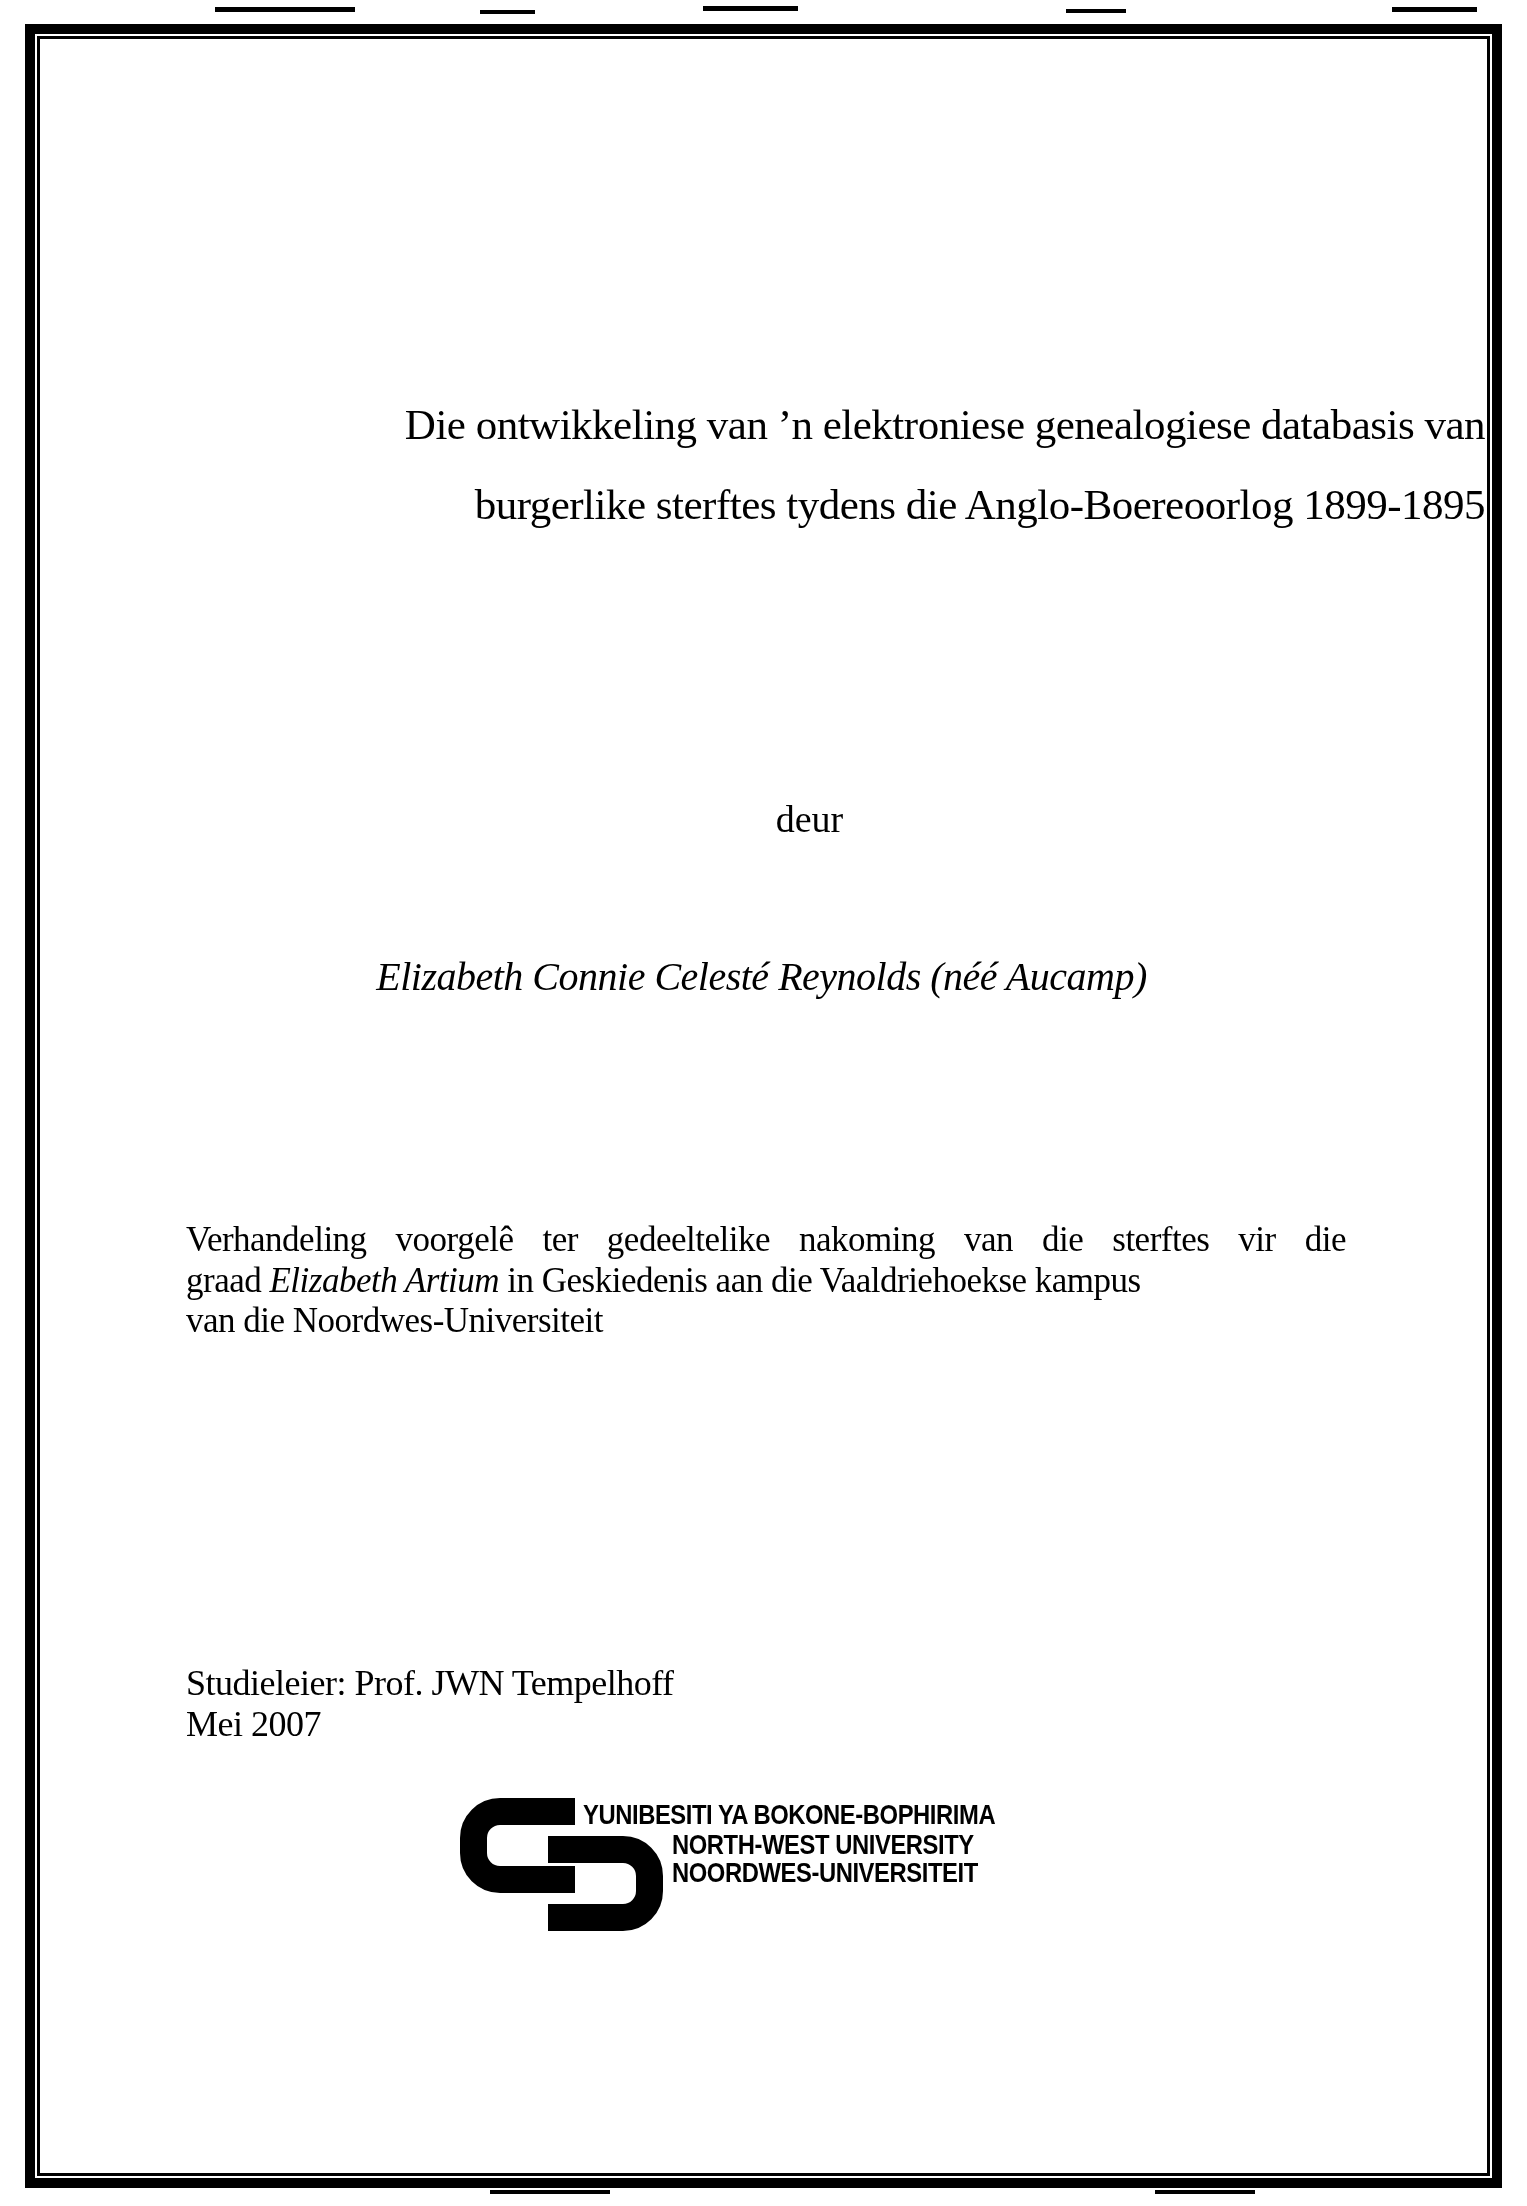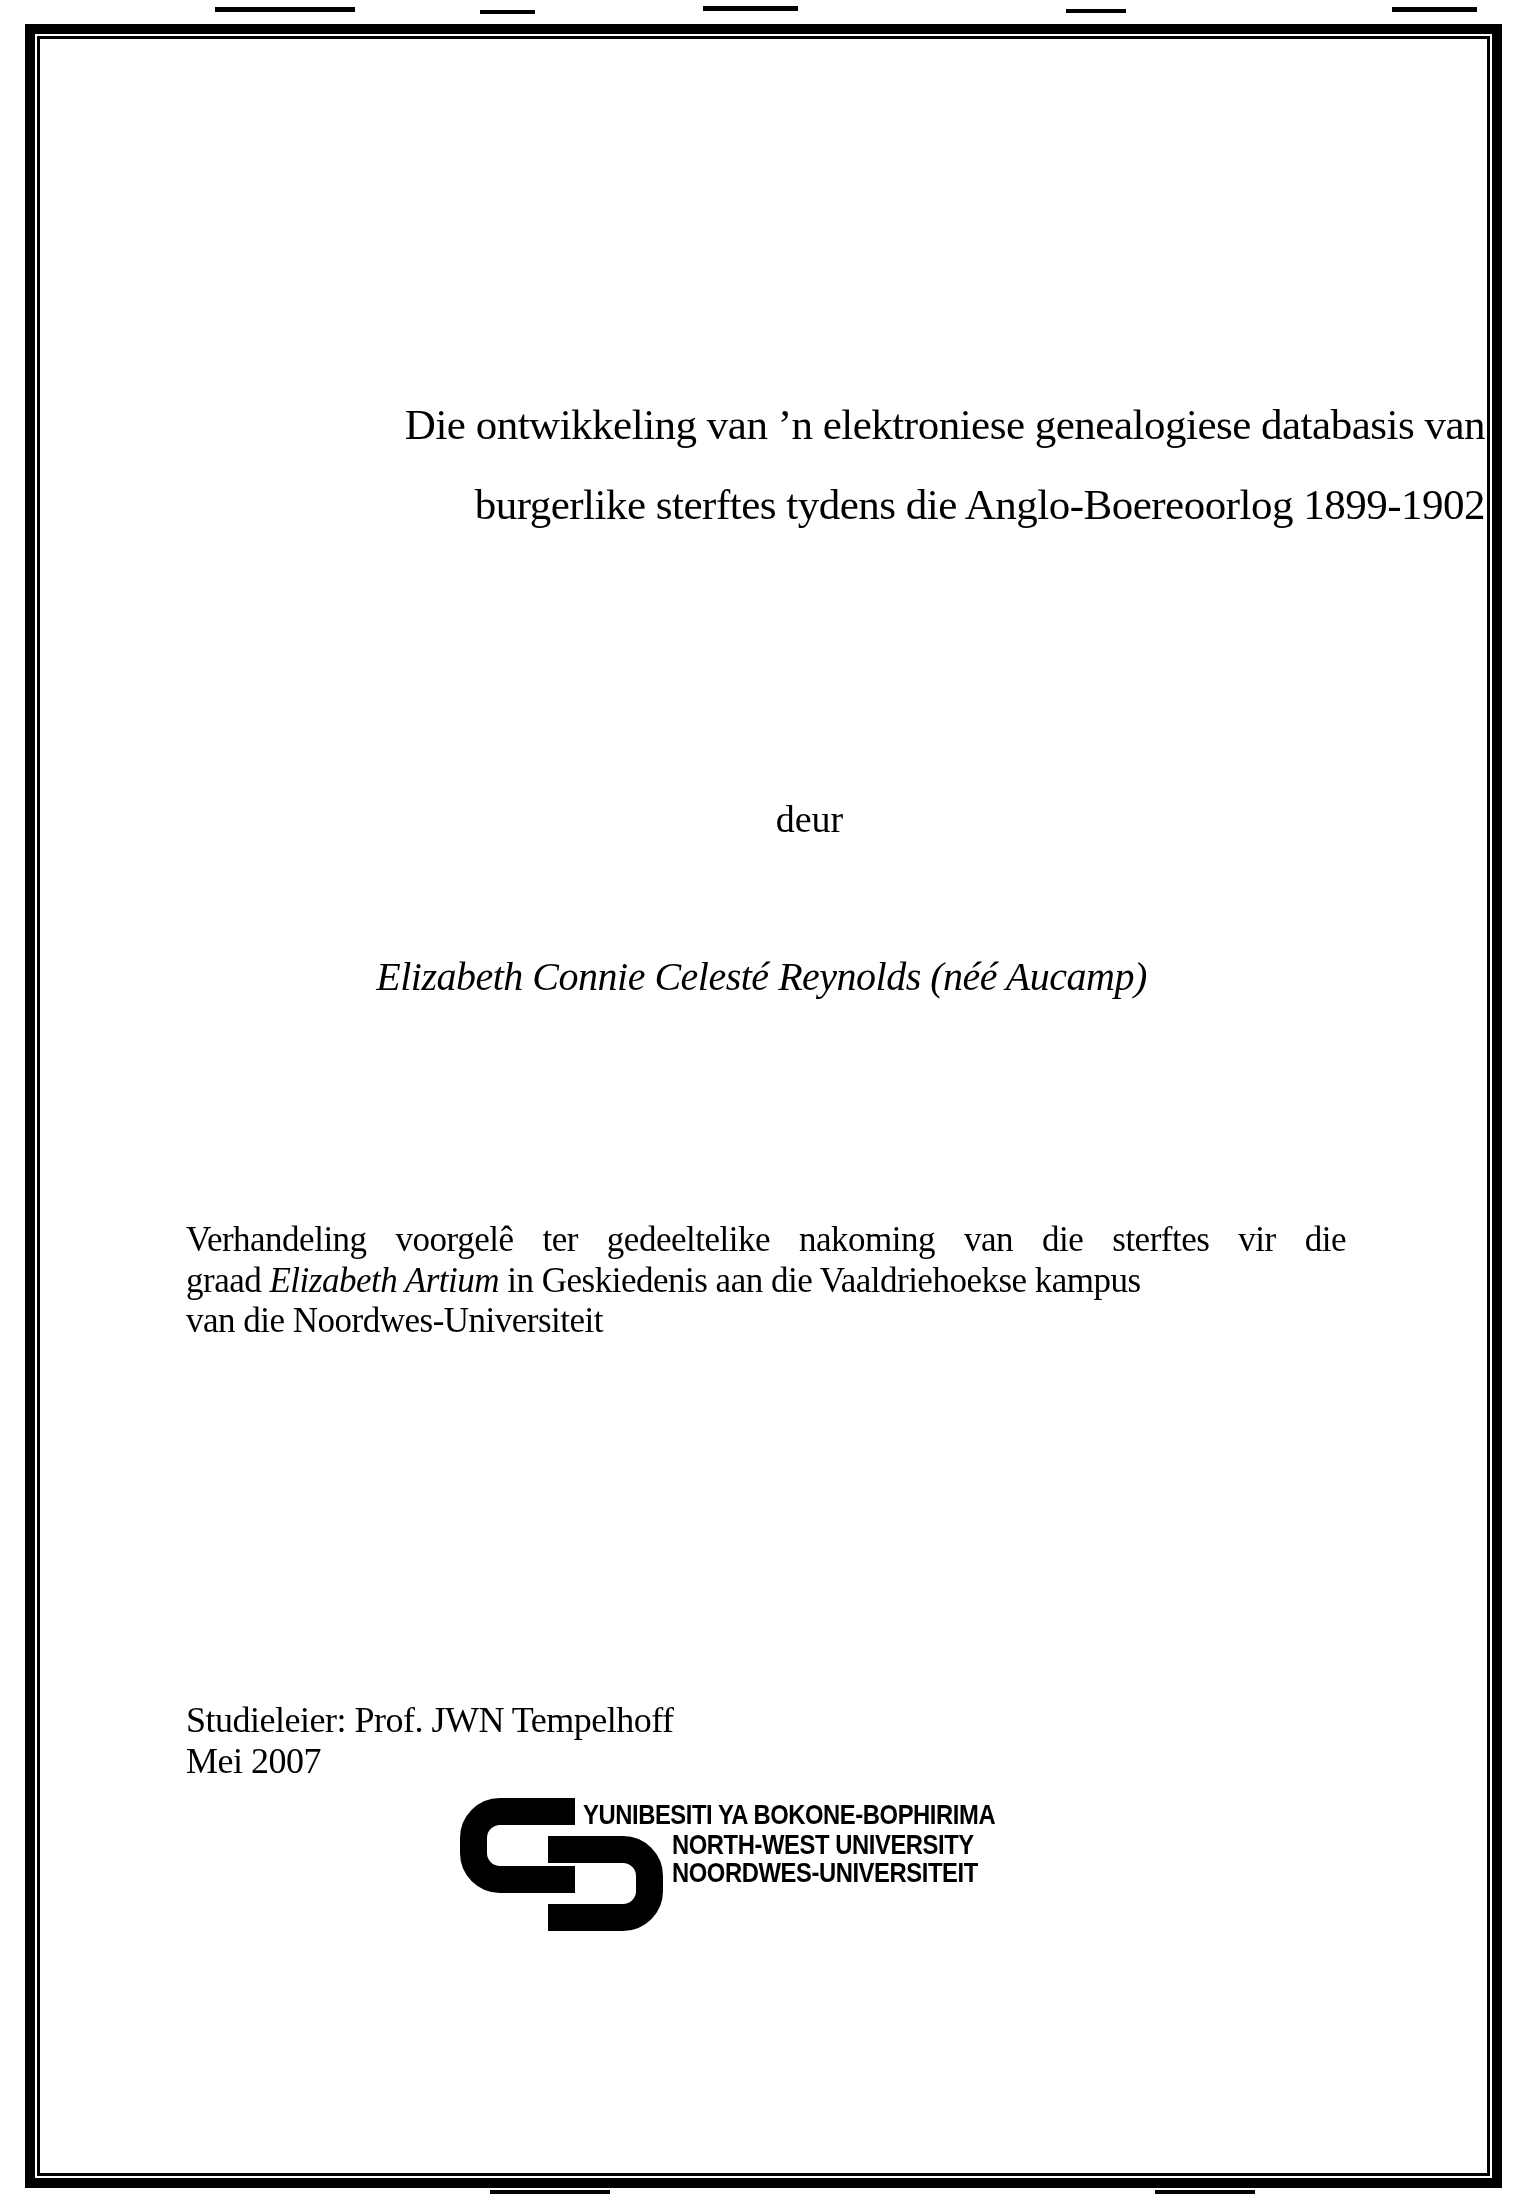--- a/index.html
+++ b/index.html
@@ -67,21 +67,21 @@
     line-height: 40.5px;
     letter-spacing: -0.5px;
   }
   .stmt-line1 {
     text-align: justify;
     text-align-last: justify;
   }
   .italic { font-style: italic; }
   .supervisor-block {
     position: absolute;
-    left: 186px; top: 1700px;
+    left: 186px; top: 1663px;
     font-size: 36px;
     line-height: 41px;
     letter-spacing: -0.5px;
   }
   .logo {
     position: absolute;
     left: 460px; top: 1795px;
     width: 660px; height: 145px;
   }
   .logo-mark {
@@ -113,21 +113,21 @@
 <div class="artifact a5"></div>
 <div class="artifact a6"></div>
 <div class="artifact a7"></div>
 
 <div class="frame-outer">
   <div class="frame-inner"></div>
 </div>
 
 <div class="title">
   <div>Die ontwikkeling van ’n elektroniese genealogiese databasis van</div>
-  <div>burgerlike sterftes tydens die Anglo-Boereoorlog 1899-1902</div>
+  <div>burgerlike sterftes tydens die Anglo-Boereoorlog 1899-1895</div>
 </div>
 
 <div class="byline">deur</div>
 
 <div class="author">Elizabeth Connie Celesté Reynolds (néé Aucamp)</div>
 
 <div class="statement">
   <div class="stmt-line1">Verhandeling voorgelê ter gedeeltelike nakoming van die sterftes vir die</div>
   <div><span>graad </span><span class="italic">Elizabeth Artium</span><span> in Geskiedenis aan die Vaaldriehoekse kampus</span></div>
   <div>van die Noordwes-Universiteit</div>

